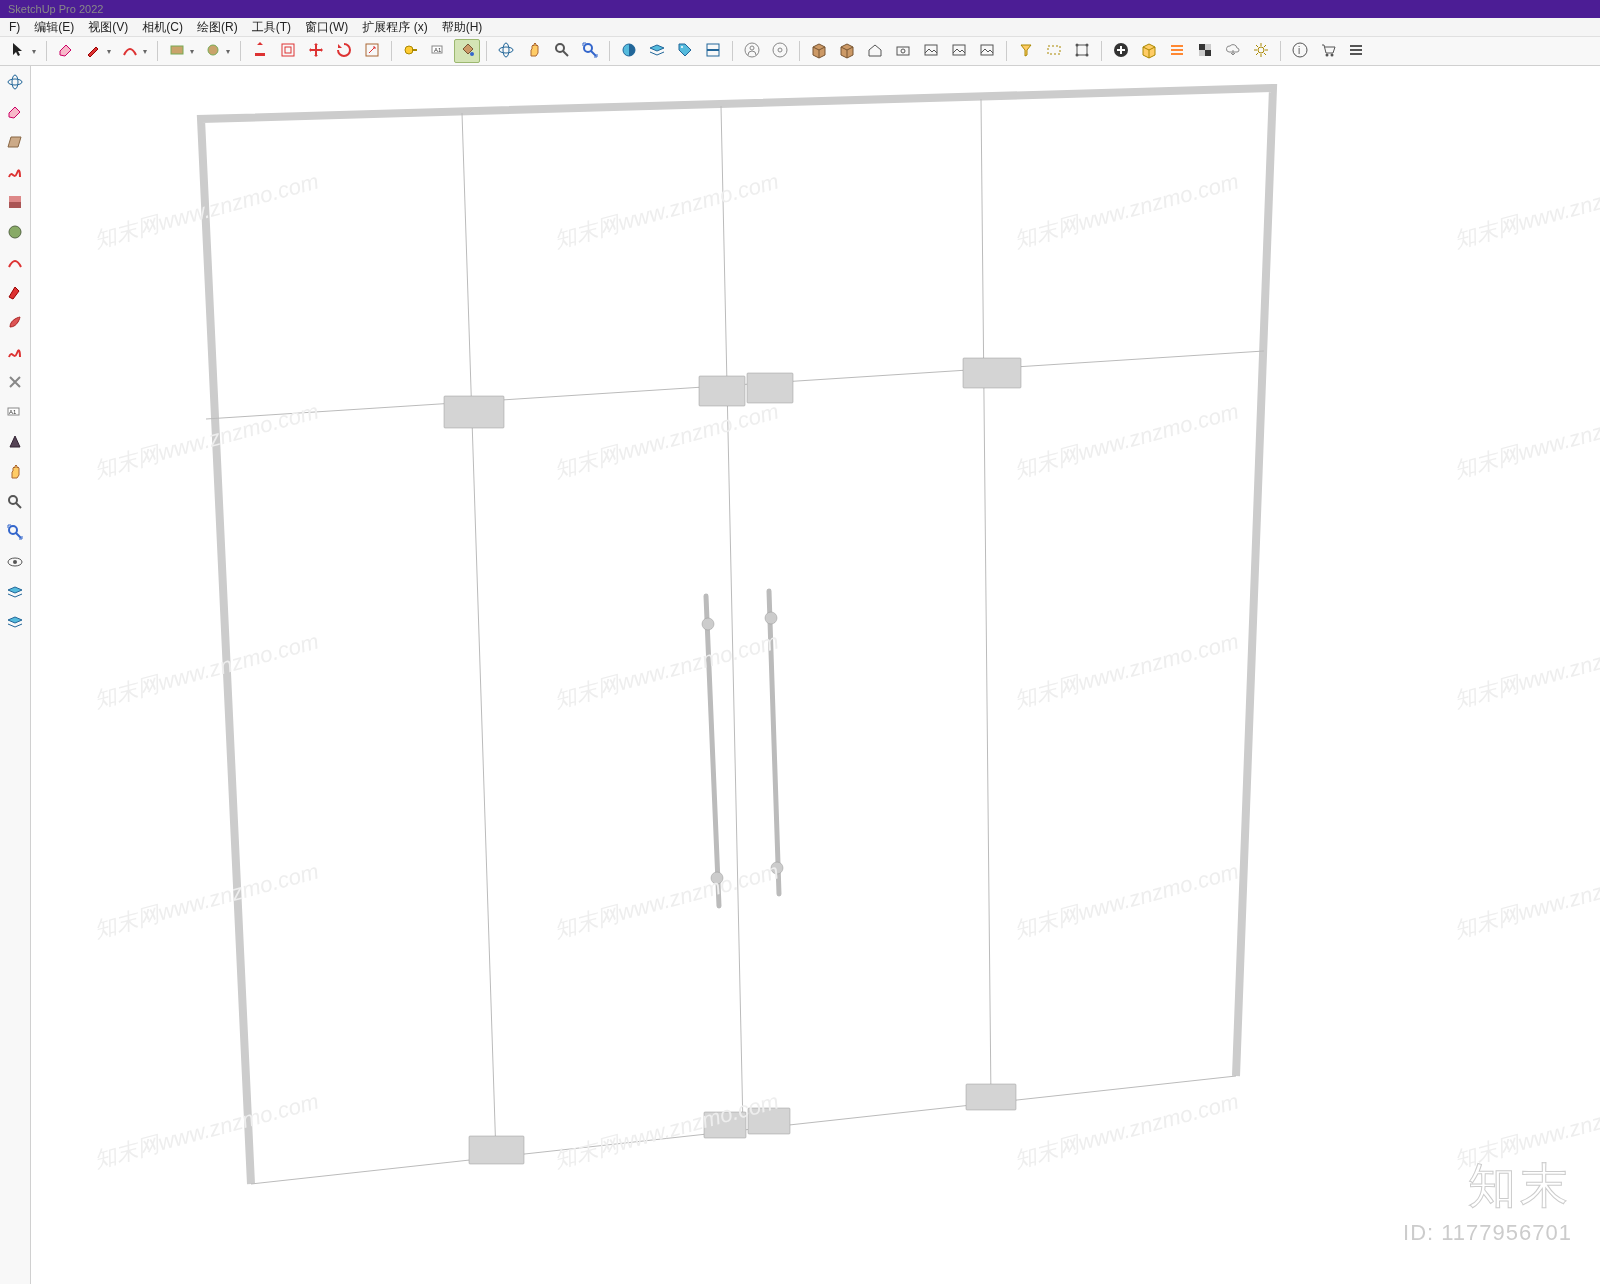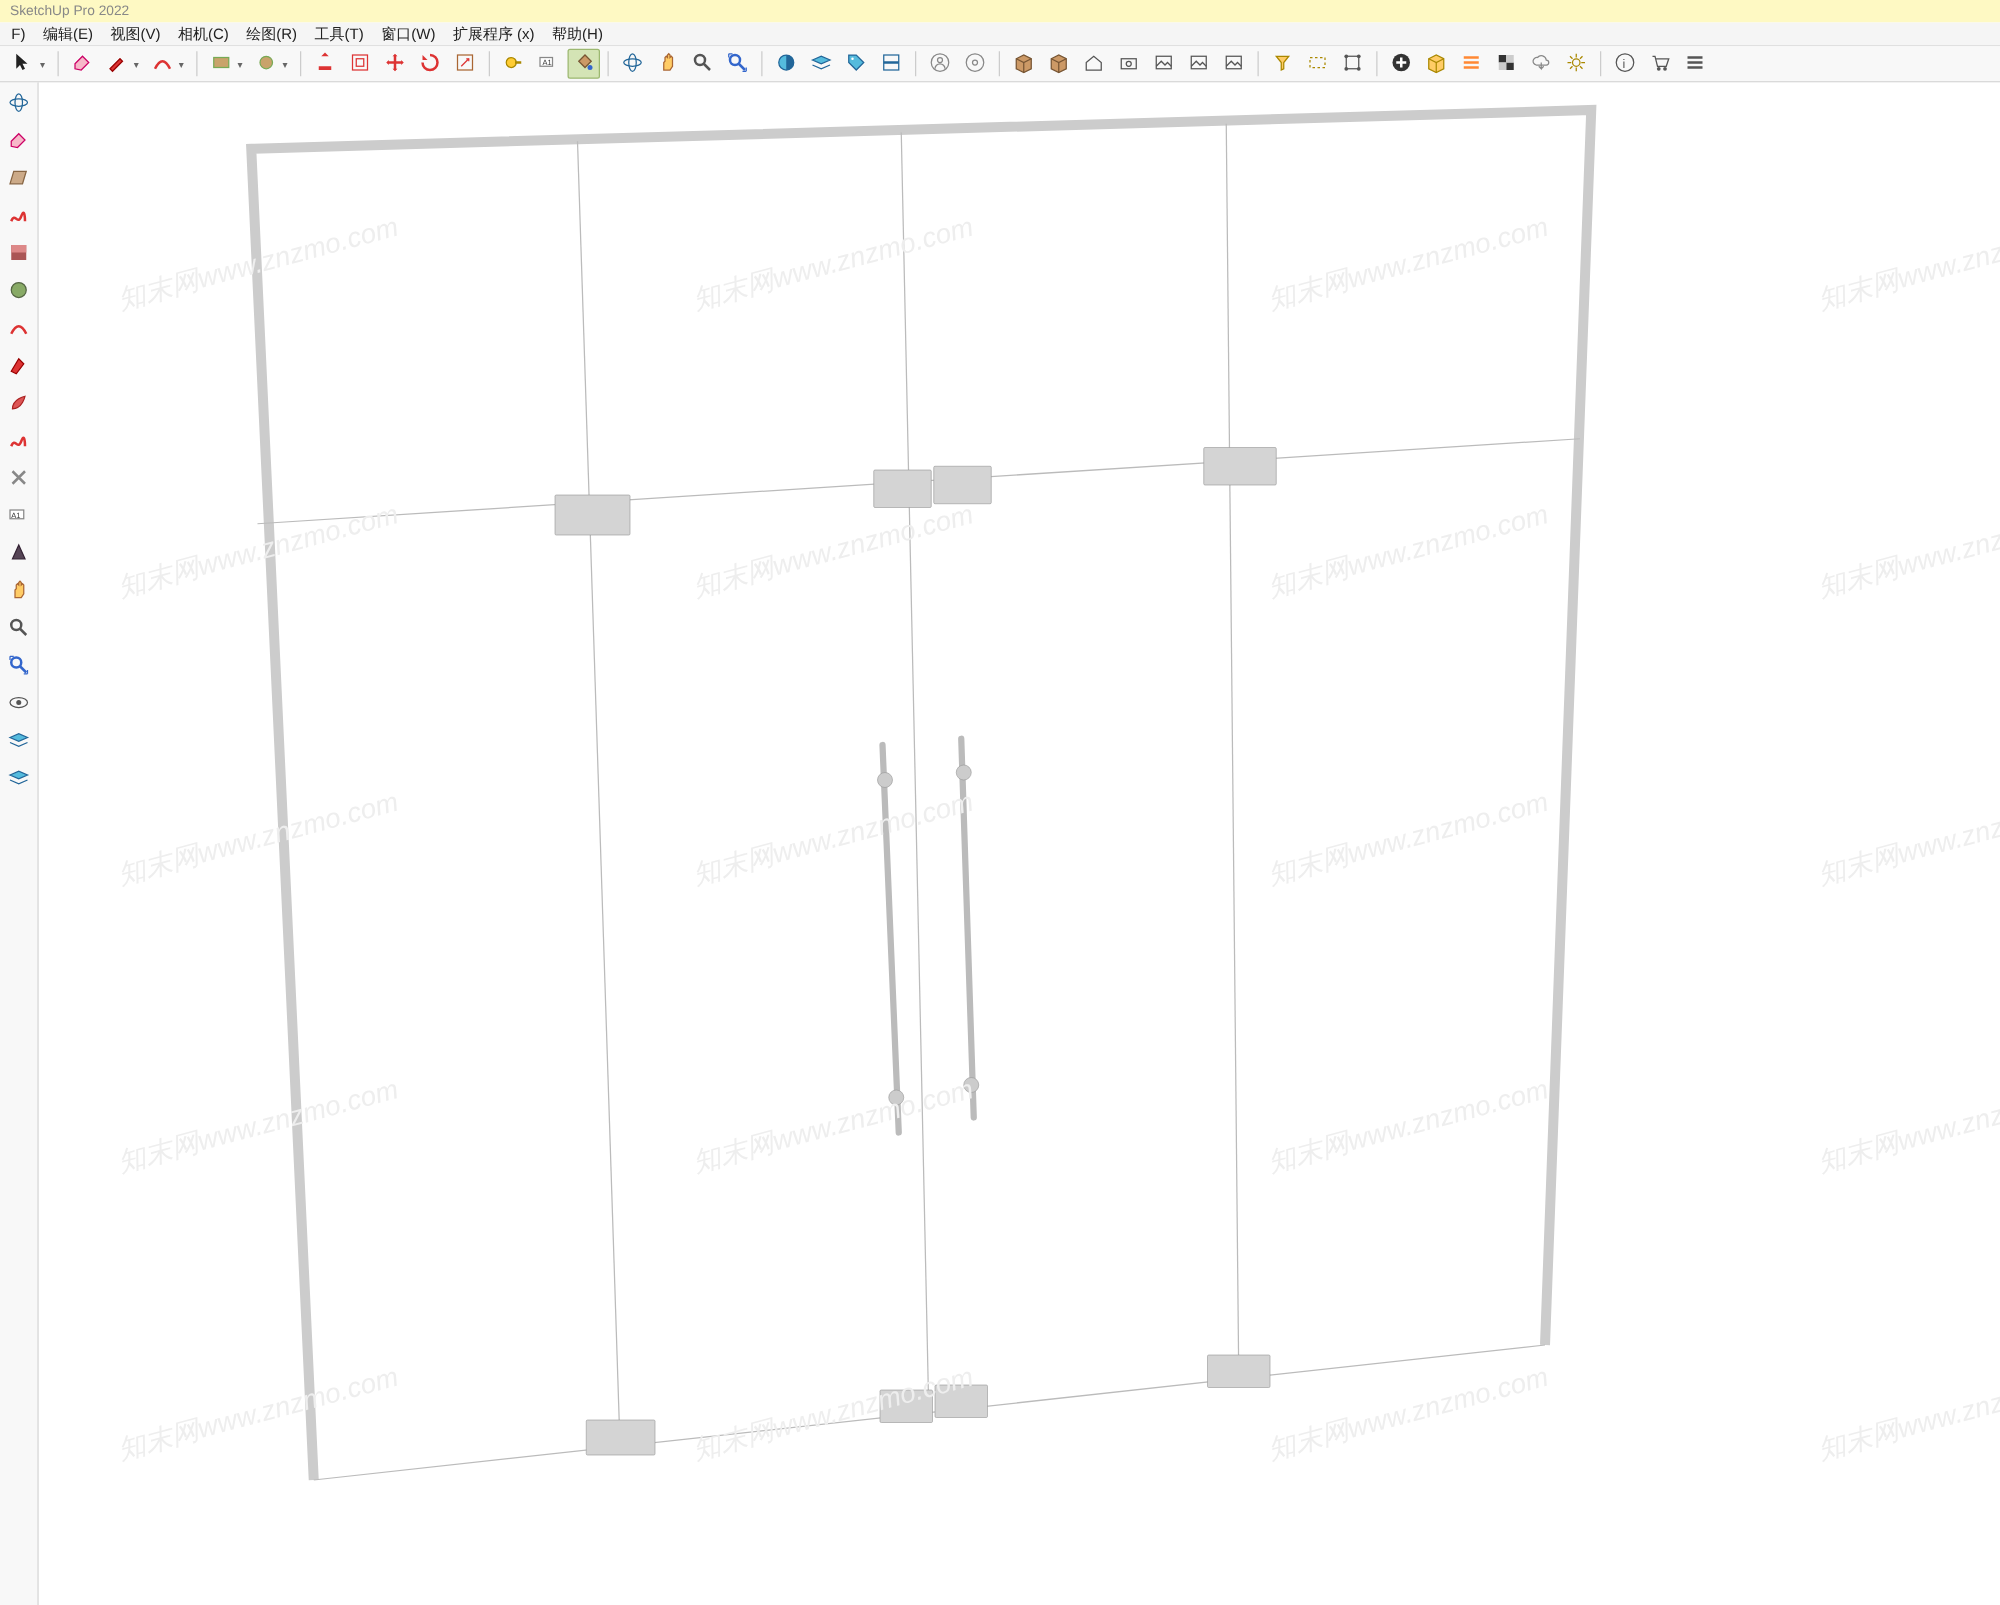--- a/index.html
+++ b/index.html
@@ -1,16 +1,16 @@
 <!DOCTYPE html>
 <html><head>
 <meta charset="utf-8">
 <style>
 html,body{margin:0;padding:0;width:1600px;height:1284px;font-family:"Microsoft YaHei","Segoe UI",Arial,sans-serif;font-size:12px;background:#fff;overflow:hidden;color:#333}
-.titlebar{height:18px;line-height:18px;padding-left:8px;color:#888;font-size:11px;background:#fef9c3}
+.titlebar{height:18px;line-height:18px;padding-left:8px;color:#888;font-size:11px;background:#4c1d95}
 .menubar{height:18px;line-height:18px;background:#f5f5f5;border-bottom:1px solid #e0e0e0;padding-left:2px;display:flex;gap:0}
 .menubar .mi{padding:0 7px;cursor:default;color:#222;font-size:12px}
 .toolbar{height:28px;background:#f8f8f8;border-bottom:1px solid #d0d0d0;display:flex;align-items:center;padding:0 6px;gap:2px}
 .toolbar .tb{width:24px;height:22px;display:flex;align-items:center;justify-content:center;cursor:default;border:1px solid transparent;border-radius:2px}
 .toolbar .tb.active{background:#d4e4b5;border-color:#9cb870}
 .toolbar .sep{width:1px;height:20px;background:#ccc;margin:0 4px}
 .toolbar .dd{font-size:8px;color:#666;margin-left:-2px;width:8px}
 .workspace{position:relative;height:1220px;display:flex}
 .sidetoolbar{width:30px;background:#f8f8f8;border-right:1px solid #d0d0d0;display:flex;flex-direction:column;align-items:center;padding-top:4px;gap:4px}
 .sidetoolbar .tb{width:24px;height:24px;display:flex;align-items:center;justify-content:center;cursor:default;border:1px solid transparent;border-radius:2px}
@@ -445,20 +445,24 @@
       <rect class="fitting" x="602" y="1032" width="42" height="26" rx="1"></rect>
       <rect class="fitting" x="820" y="1008" width="50" height="26" rx="1"></rect>
       <line class="handle" x1="560" y1="520" x2="573" y2="830"></line>
       <line class="handle" x1="623" y1="515" x2="633" y2="818"></line>
       <circle class="handle-mount" cx="562" cy="548" r="6"></circle>
       <circle class="handle-mount" cx="571" cy="802" r="6"></circle>
       <circle class="handle-mount" cx="625" cy="542" r="6"></circle>
       <circle class="handle-mount" cx="631" cy="792" r="6"></circle>
     </svg>
 
+    <div class="brand">
+      <div class="brand-cn">知末</div>
+      <div class="brand-id">ID: 1177956701</div>
+    </div>
   <div class="watermark" style="left: 60px; top: 130px;">知末网www.znzmo.com</div>
       <div class="watermark" style="left: 520px; top: 130px;">知末网www.znzmo.com</div>
       <div class="watermark" style="left: 980px; top: 130px;">知末网www.znzmo.com</div>
       <div class="watermark" style="left: 1420px; top: 130px;">知末网www.znzmo.com</div>
       <div class="watermark" style="left: 60px; top: 360px;">知末网www.znzmo.com</div>
       <div class="watermark" style="left: 520px; top: 360px;">知末网www.znzmo.com</div>
       <div class="watermark" style="left: 980px; top: 360px;">知末网www.znzmo.com</div>
       <div class="watermark" style="left: 1420px; top: 360px;">知末网www.znzmo.com</div>
       <div class="watermark" style="left: 60px; top: 590px;">知末网www.znzmo.com</div>
       <div class="watermark" style="left: 520px; top: 590px;">知末网www.znzmo.com</div>

